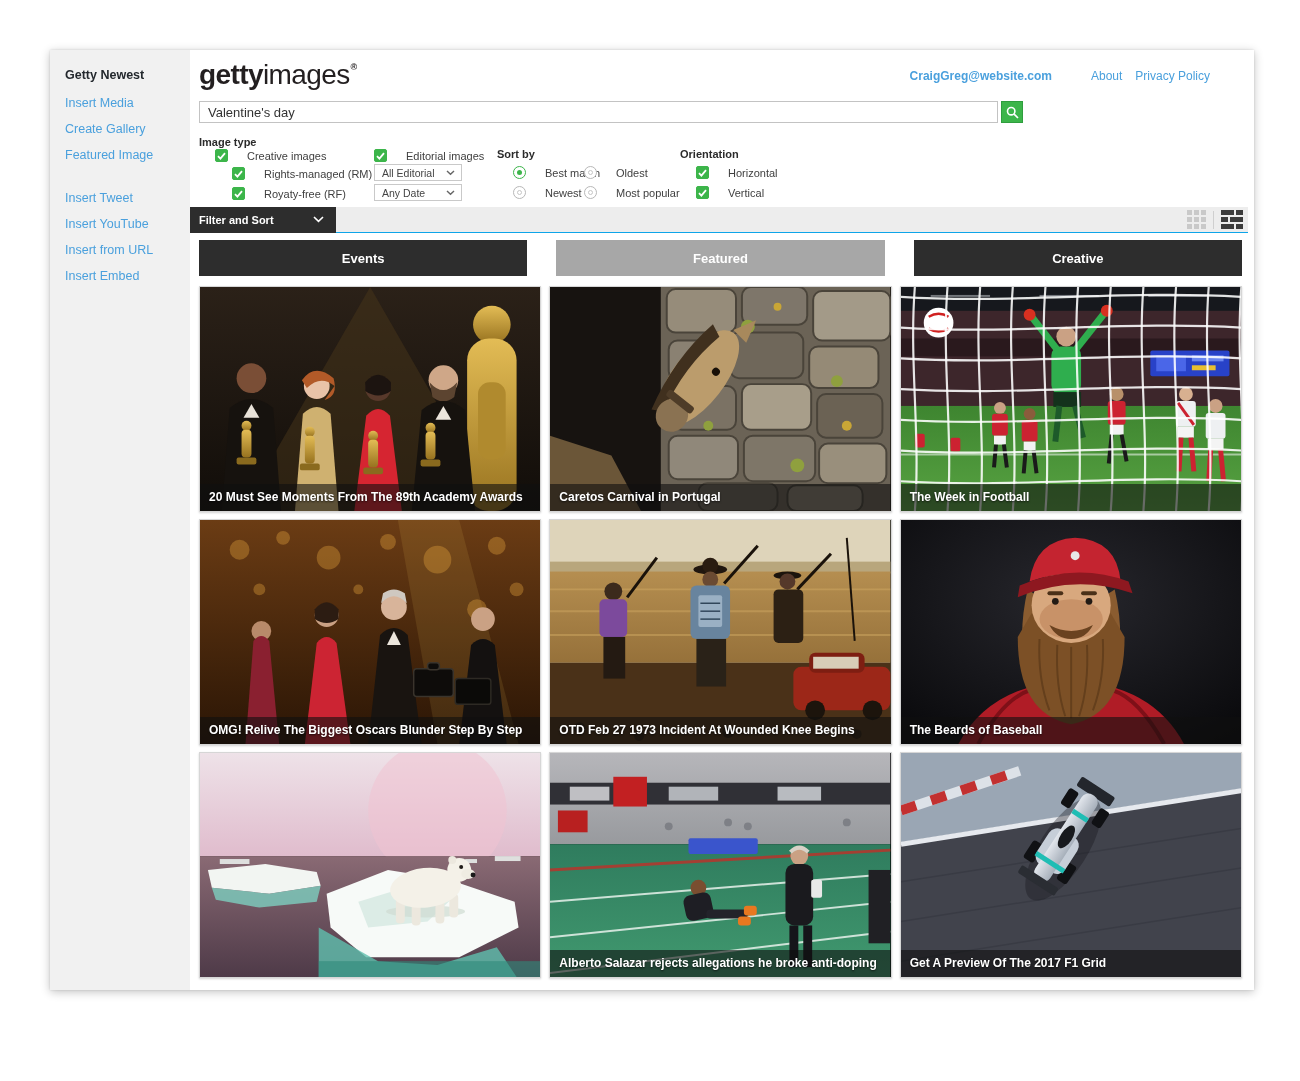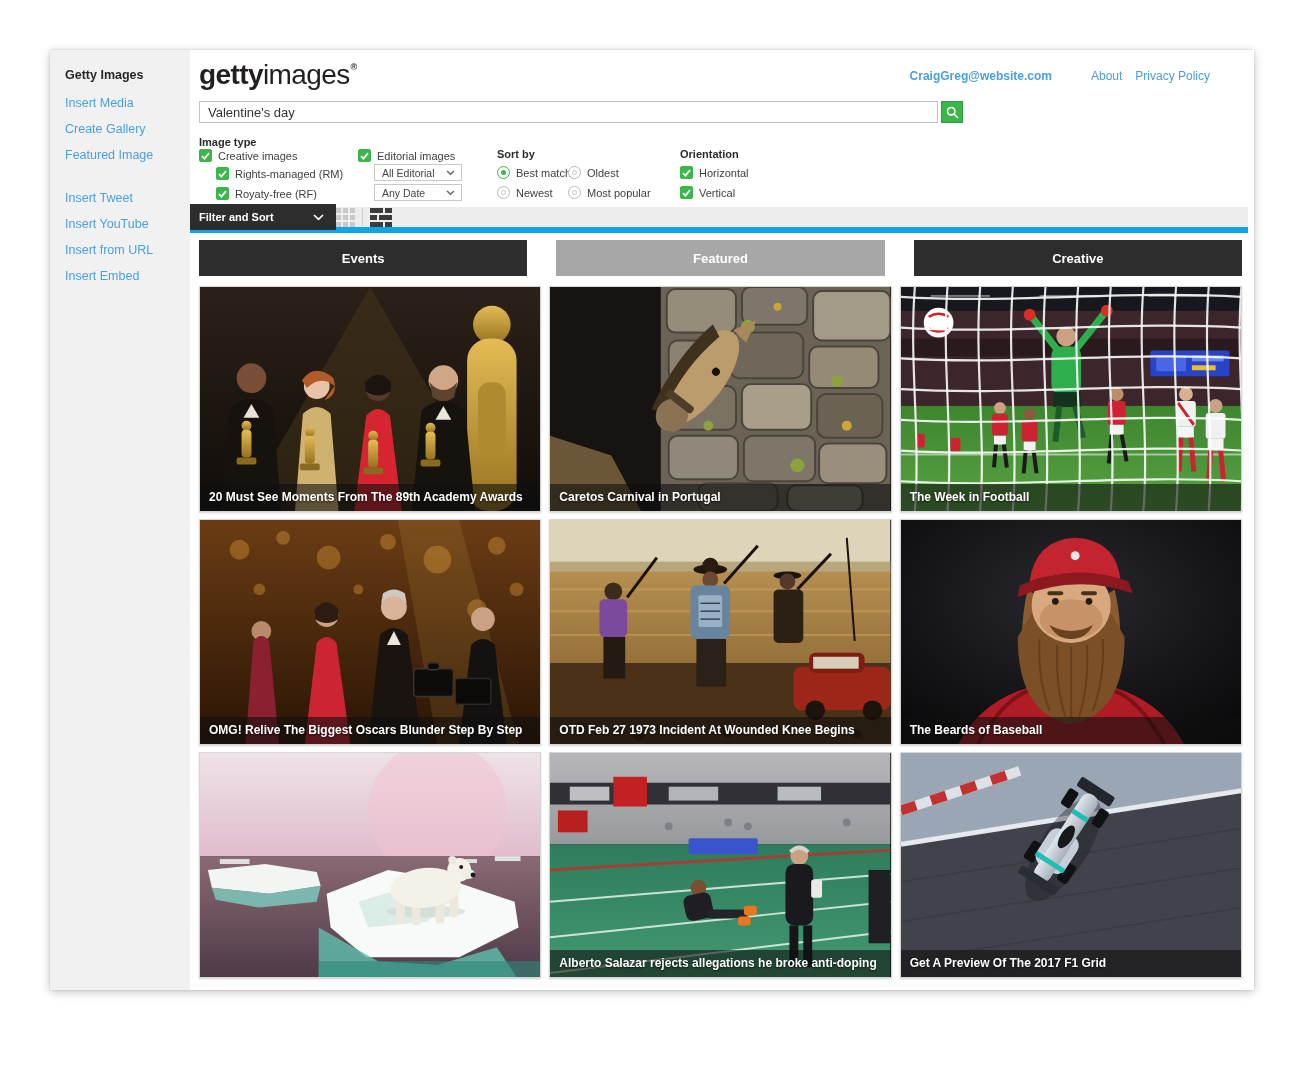--- a/index.html
+++ b/index.html
@@ -22,45 +22,45 @@
   .main{flex:1;position:relative;padding:8px 12px 0 9px;box-sizing:border-box;background:#fff;}
   .topbar{display:flex;justify-content:space-between;align-items:flex-start;height:38px;}
   .logo{font-size:28px;line-height:34px;color:#231f20;letter-spacing:-.6px;white-space:nowrap;}
   .logo .lb{font-weight:bold;}
   .logo .lr{font-size:9px;vertical-align:top;line-height:18px;font-weight:bold;margin-left:1px;}
   .top-links{margin-top:11px;margin-right:32px;font-size:12px;display:flex;align-items:center;}
   .top-links a{color:var(--linkBlue);text-decoration:none;cursor:pointer;}
   .top-links .email{font-weight:bold;margin-right:26px;}
   .top-links .plain{margin-left:13px;}
   
-  .search-row{display:flex;margin-top:5px;width:764px;}
+  .search-row{display:flex;margin-top:5px;width:824px;}
   .search-input{flex:1;height:22px;border:1px solid #c3c3c3;padding:0 8px;font-size:13px;color:#333;
     box-sizing:border-box;outline:none;font-family:inherit;background:#fff;}
   .search-btn{width:22px;height:22px;margin-left:3px;background:var(--accentGreen);
     border:1px solid #2f9e3e;display:flex;align-items:center;justify-content:center;padding:0;cursor:pointer;box-sizing:border-box;}
   
   .filters{position:relative;height:64px;margin-top:13px;font-size:11px;color:#404040;}
   .f-label{position:absolute;font-weight:bold;color:#2b2b2b;}
-  .f-row{position:absolute;display:flex;align-items:flex-end;gap:6px;white-space:nowrap;}
+  .f-row{position:absolute;display:flex;align-items:flex-end;gap:19px;white-space:nowrap;margin-left:16px;}
   .cb{width:13px;height:13px;border-radius:2px;border:1px solid #bbb;background:#fff;
      display:inline-flex;align-items:center;justify-content:center;flex:none;cursor:pointer;box-sizing:border-box;}
   .cb svg{display:none;}
   .cb.on{background:var(--accentGreen);border-color:var(--accentGreen);}
   .cb.on svg{display:block;}
   .radio{width:13px;height:13px;border-radius:50%;border:1px solid #b8b8b8;background:#fff;
      position:relative;display:inline-block;flex:none;cursor:pointer;box-sizing:border-box;}
   .radio::after{content:"";position:absolute;left:3px;top:3px;right:3px;bottom:3px;border-radius:50%;border:1px solid #c6c6c6;box-sizing:border-box;}
   .radio.on{border-color:var(--accentGreen);}
   .radio.on::after{border:none;background:var(--accentGreen);}
   .fselect{position:absolute;width:88px;height:17px;border:1px solid #c9c9c9;background:#fff;
      display:flex;align-items:center;justify-content:space-between;padding:0 6px 0 7px;
      font-size:10.5px;color:#444;box-sizing:border-box;cursor:pointer;text-align:right;}
   
   .toolbar{margin:7px -6px 0 -9px;height:26px;background:#ededed;display:flex;align-items:center;
-     border-bottom:6px solid #0ea5e9;box-sizing:border-box;}
+     justify-content:space-between;border-bottom:1px solid #0ea5e9;box-sizing:border-box;}
   .fs-btn{height:26px;width:146px;background:var(--tabDark);color:#fff;font-size:11px;font-weight:bold;
      display:flex;align-items:center;justify-content:space-between;padding:0 12px 0 9px;border:none;
      cursor:pointer;box-sizing:border-box;font-family:inherit;}
   .view-toggles{display:flex;align-items:center;gap:7px;margin-right:5px;}
   .vt{display:inline-flex;cursor:pointer;}
   .vt-div{width:1px;height:18px;background:#cfcfcf;}
   
   .tabs{display:flex;margin-top:7px;height:36px;gap:29px;}
   .tab{flex:1;background:var(--tabDark);color:#fff;font-size:13px;font-weight:bold;
      display:flex;align-items:center;justify-content:center;cursor:pointer;}
@@ -73,21 +73,21 @@
   .cap{position:absolute;left:0;right:0;bottom:0;height:27px;line-height:27px;background:var(--captionBg);
      color:#fff;font-size:12px;font-weight:bold;padding:0 9px;white-space:nowrap;overflow:hidden;
      text-shadow:0 1px 2px rgba(0,0,0,.65);}
 </style>
 </head>
 <body>
 
 <div class="card">
 
   <aside class="sidebar">
-    <div class="sb-title">Getty Images</div>
+    <div class="sb-title">Getty Newest</div>
     <a class="sb-link">Insert Media</a>
     <a class="sb-link">Create Gallery</a>
     <a class="sb-link">Featured Image</a>
     <div class="sb-gap"></div>
     <a class="sb-link">Insert Tweet</a>
     <a class="sb-link">Insert YouTube</a>
     <a class="sb-link">Insert from URL</a>
     <a class="sb-link">Insert Embed</a>
   </aside>
 

